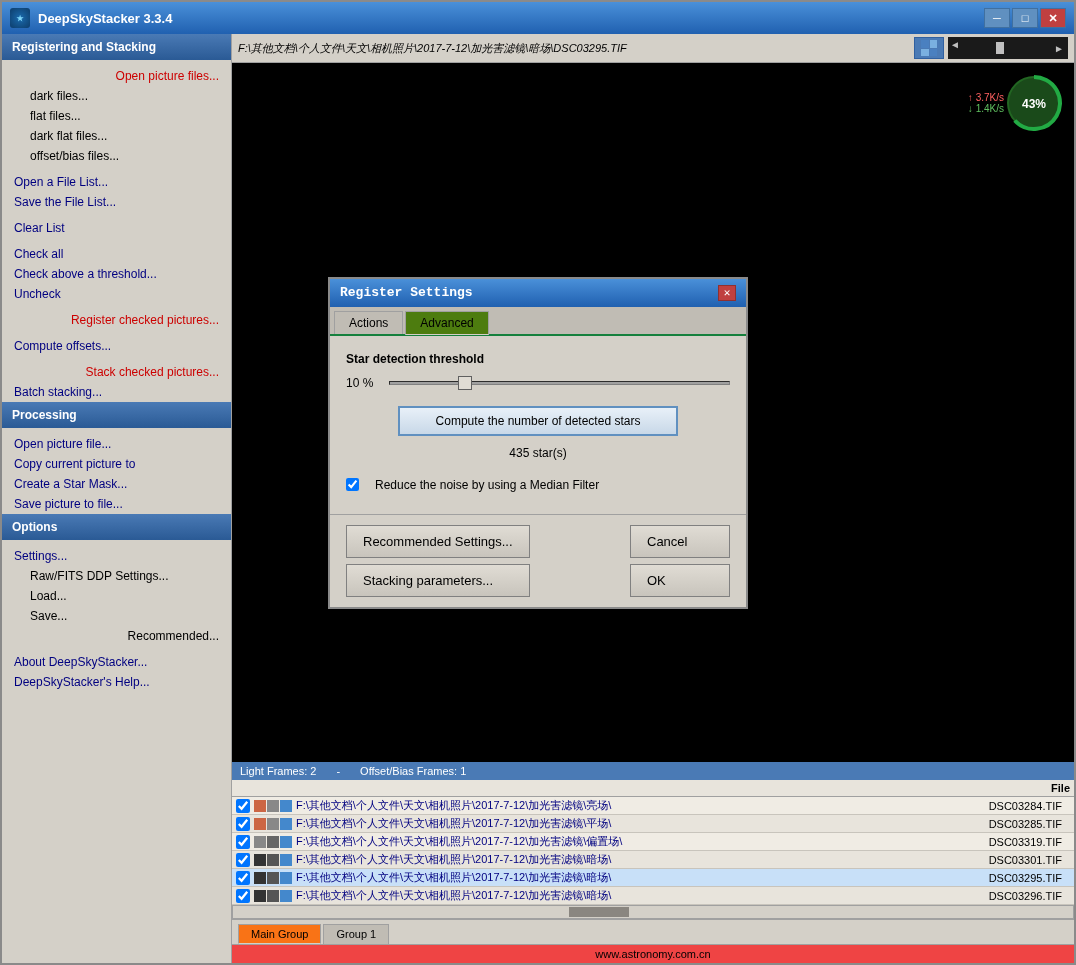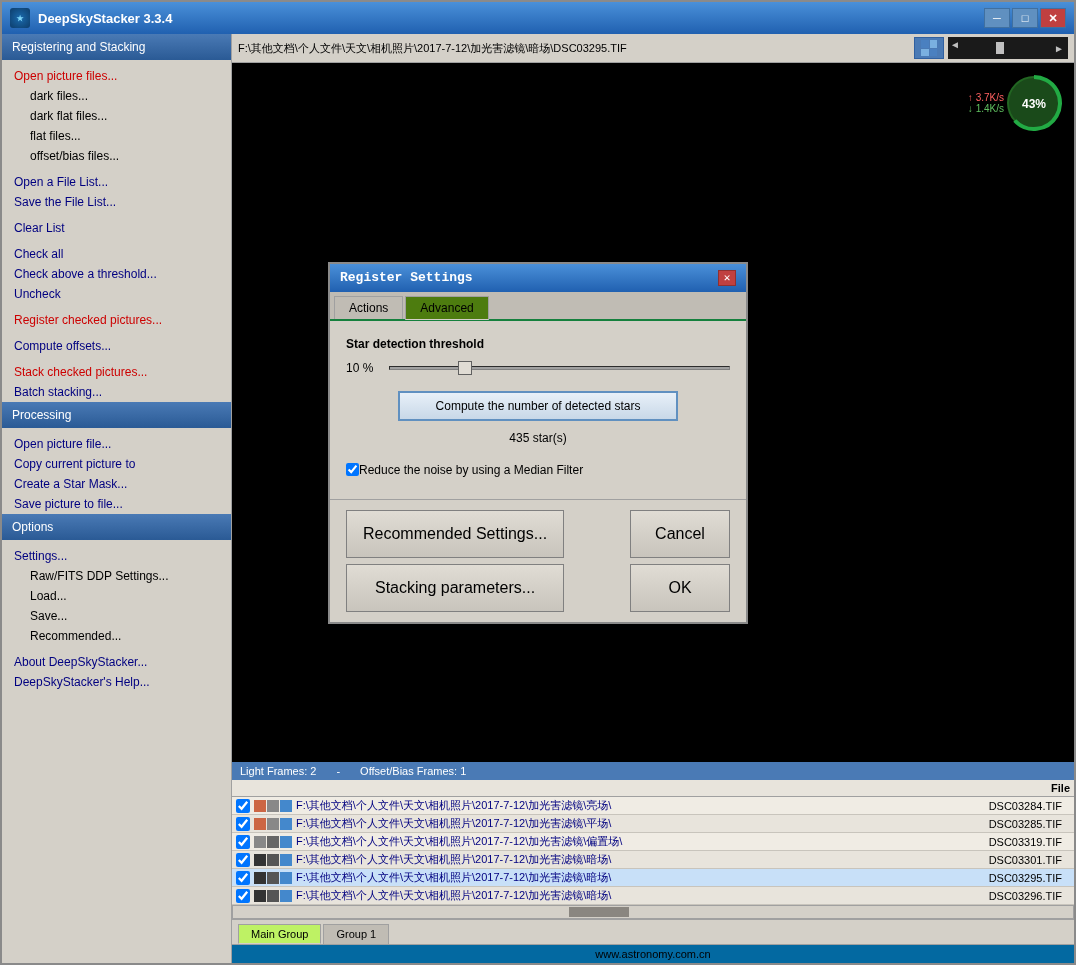--- a/index.html
+++ b/index.html
@@ -16,29 +16,29 @@
     .title-btn { width: 26px; height: 20px; background: #6090c0; border: 1px solid #4070a0; color: white; cursor: pointer; display: flex; align-items: center; justify-content: center; font-size: 11px; }
     .title-btn.close { background: #c04040; }
 
     
     .main-content { display: flex; flex: 1; overflow: hidden; }
 
     
     .sidebar { width: 230px; background: #d4d0c8; border-right: 1px solid #a0a0a0; overflow-y: auto; flex-shrink: 0; }
 
     .sidebar-section { margin: 0; }
-    .sidebar-section-header { background: linear-gradient(to bottom, #4a7ab5, #2a5a95); color: white; padding: 6px 10px; font-weight: normal; font-size: 12px; }
+    .sidebar-section-header { background: linear-gradient(to bottom, #4a7ab5, #2a5a95); color: white; padding: 6px 10px; font-weight: bold; font-size: 12px; }
     .sidebar-item { padding: 3px 12px; cursor: pointer; color: #000080; }
-    .sidebar-item.red { color: #cc0000; }
+    .sidebar-item.red { color: #cc0000; text-align: right; }
     .sidebar-item.indent { padding-left: 28px; color: #000; }
     .sidebar-divider { height: 6px; }
 
     
     .top-bar { background: #d4d0c8; border-bottom: 1px solid #a0a0a0; display: flex; align-items: center; padding: 3px 6px; flex-shrink: 0; }
-    .file-path { flex: 1; font-size: 11px; color: #000; }
+    .file-path { flex: 1; font-size: 11px; color: #000; font-style: italic; }
     .view-controls { display: flex; gap: 4px; align-items: center; }
     .grid-btn { width: 30px; height: 22px; background: #4a7ab5; border: 1px solid #3060a0; cursor: pointer; display: flex; align-items: center; justify-content: center; }
     .progress-bar-container { width: 120px; height: 22px; background: #1a1a1a; position: relative; }
     .progress-indicator { position: absolute; top: 50%; width: 8px; height: 12px; background: #c0c0c0; transform: translateY(-50%); left: 40%; }
     .arrow-left, .arrow-right { color: #c0c0c0; font-size: 10px; padding: 0 2px; }
 
     
     .image-area { flex: 1; background: #000; position: relative; overflow: hidden; }
 
     
@@ -53,22 +53,22 @@
     .file-row:nth-child(odd) { background: #f0ecE4; }
     .file-checkbox { width: 14px; height: 14px; margin-right: 4px; }
     .file-icons { display: flex; gap: 1px; margin-right: 4px; }
     .file-icon-box { width: 12px; height: 12px; }
     .file-path-text { flex: 1; font-size: 11px; color: #000080; overflow: hidden; white-space: nowrap; }
     .file-name-text { width: 140px; font-size: 11px; text-align: right; padding-right: 8px; }
 
     
     .bottom-tabs { background: #d4d0c8; border-top: 1px solid #a0a0a0; display: flex; padding: 4px 6px 0; }
     .bottom-tab { padding: 3px 12px; background: #c0bcb4; border: 1px solid #a0a0a0; border-bottom: none; cursor: pointer; font-size: 11px; margin-right: 2px; }
-    .bottom-tab.active { background: #bef264; border-bottom: 1px solid #d4d0c8; }
-    .bottom-footer { text-align: center; padding: 3px; font-size: 11px; color: #000; background: #0369a1; border-top: 1px solid #a0a0a0; }
+    .bottom-tab.active { background: #f97316; border-bottom: 1px solid #d4d0c8; }
+    .bottom-footer { text-align: center; padding: 3px; font-size: 11px; color: #000; background: #ef4444; border-top: 1px solid #a0a0a0; }
 
     
     .scroll-bar-h { height: 14px; background: #d4d0c8; border: 1px solid #a0a0a0; display: flex; align-items: center; }
     .scroll-thumb { width: 60px; height: 10px; background: #8a8680; margin-left: 40%; }
 
     
     .modal-overlay { position: fixed; top: 0; left: 0; width: 100%; height: 100%; display: flex; align-items: center; justify-content: center; z-index: 1000; }
     .modal { background: #d4d0c8; border: 2px solid #8a8a8a; box-shadow: 4px 4px 12px rgba(0,0,0,0.5); width: 420px; }
     .modal-title-bar { background: linear-gradient(to bottom, #4a90d9, #2060b0); color: white; padding: 6px 10px; display: flex; align-items: center; justify-content: space-between; font-weight: bold; font-size: 13px; font-family: Liberation Mono, monospace; }
     .modal-close-btn { width: 18px; height: 16px; background: #c04040; border: 1px solid #903030; color: white; cursor: pointer; display: flex; align-items: center; justify-content: center; font-size: 11px; }
@@ -89,29 +89,29 @@
     .slider-track { flex: 1; height: 4px; background: #a0a0a0; position: relative; border: 1px inset #808080; }
     .slider-thumb { position: absolute; top: -6px; left: 20%; width: 14px; height: 14px; background: #e0dcd4; border: 1px solid #606060; cursor: pointer; }
 
     
     .compute-btn { display: block; width: 280px; margin: 0 auto 10px; padding: 6px 12px; background: linear-gradient(to bottom, #e8f0f8, #c8d8e8); border: 2px solid #6090c0; cursor: pointer; font-size: 12px; text-align: center; color: #000; }
 
     
     .star-count { text-align: center; font-size: 12px; color: #000; margin-bottom: 12px; }
 
     
-    .checkbox-row { display: flex; align-items: center; gap: 0; padding: 6px 0; }
+    .checkbox-row { display: flex; align-items: center; gap: 16px; padding: 6px 0; }
     .checkbox-row input { margin: 0; }
     .checkbox-row label { font-size: 12px; }
 
     
     .modal-footer { padding: 10px 16px; display: flex; justify-content: space-between; border-top: 1px solid #a0a0a0; }
     .modal-footer-left { display: flex; flex-direction: column; gap: 6px; }
     .modal-footer-right { display: flex; flex-direction: column; gap: 6px; justify-content: center; }
-    .footer-btn { padding: 14px 16px; background: linear-gradient(to bottom, #e0dcd4, #c8c4bc); border: 1px solid #808080; cursor: pointer; font-size: 16px; min-width: 100px; text-align: center; }
+    .footer-btn { padding: 8px 16px; background: linear-gradient(to bottom, #e0dcd4, #c8c4bc); border: 1px solid #808080; cursor: pointer; font-size: 13px; min-width: 100px; text-align: left; }
     .footer-btn.ok-btn { min-width: 80px; }
 
     
     .svg-progress { width: 60px; height: 60px; }
 
     
     .grid-icon { display: grid; grid-template-columns: 1fr 1fr; gap: 1px; width: 16px; height: 16px; }
     .grid-cell { background: #7ab0e0; }
     .grid-cell:nth-child(1) { background: #4a80c0; }
     .grid-cell:nth-child(4) { background: #4a80c0; }
@@ -135,22 +135,22 @@
 
   <div class="main-content">
 
     <div class="sidebar">
 
       <div class="sidebar-section">
         <div class="sidebar-section-header">Registering and Stacking</div>
         <div class="sidebar-divider"></div>
         <div class="sidebar-item red">Open picture files...</div>
         <div class="sidebar-item indent">dark files...</div>
+        <div class="sidebar-item indent">flat files...</div>
         <div class="sidebar-item indent">dark flat files...</div>
-        <div class="sidebar-item indent">flat files...</div>
         <div class="sidebar-item indent">offset/bias files...</div>
         <div class="sidebar-divider"></div>
         <div class="sidebar-item">Open a File List...</div>
         <div class="sidebar-item">Save the File List...</div>
         <div class="sidebar-divider"></div>
         <div class="sidebar-item">Clear List</div>
         <div class="sidebar-divider"></div>
         <div class="sidebar-item">Check all</div>
         <div class="sidebar-item">Check above a threshold...</div>
         <div class="sidebar-item">Uncheck</div>

